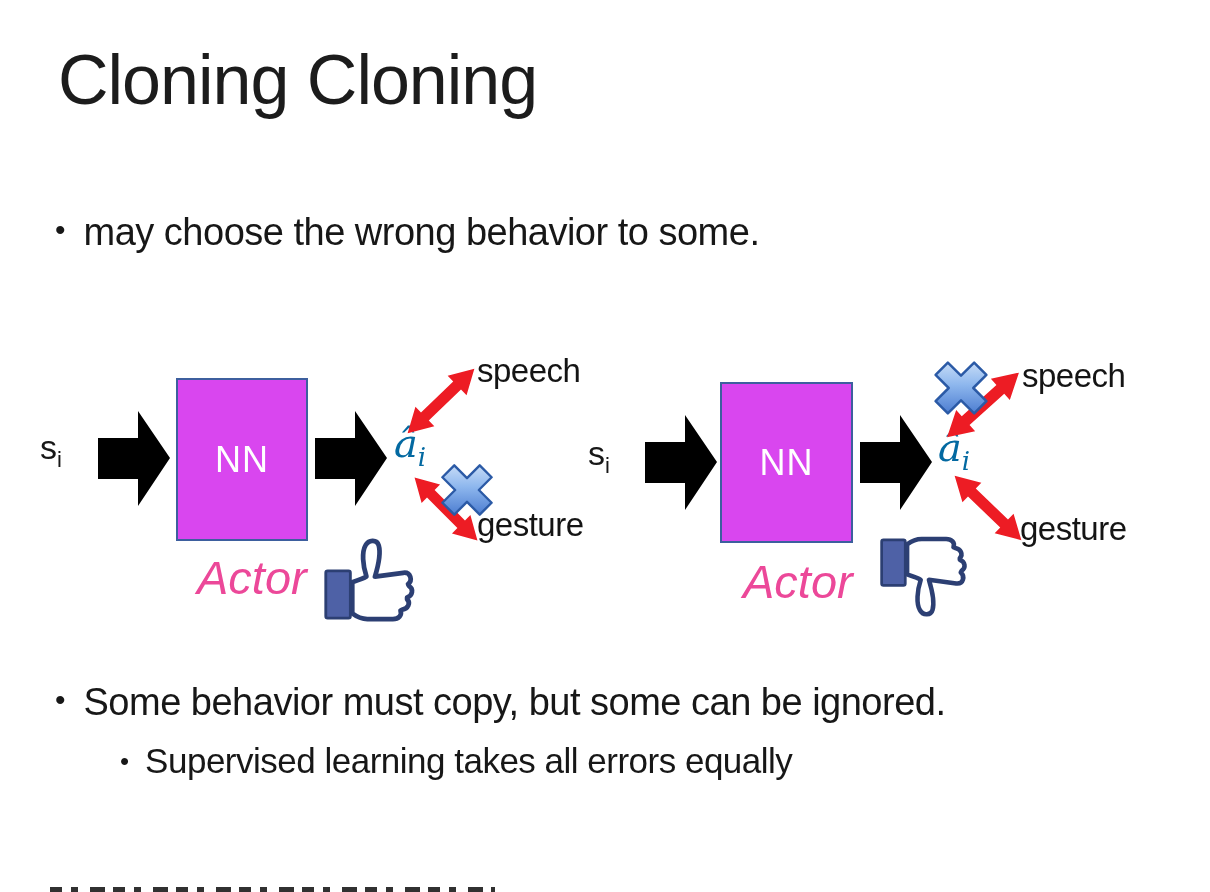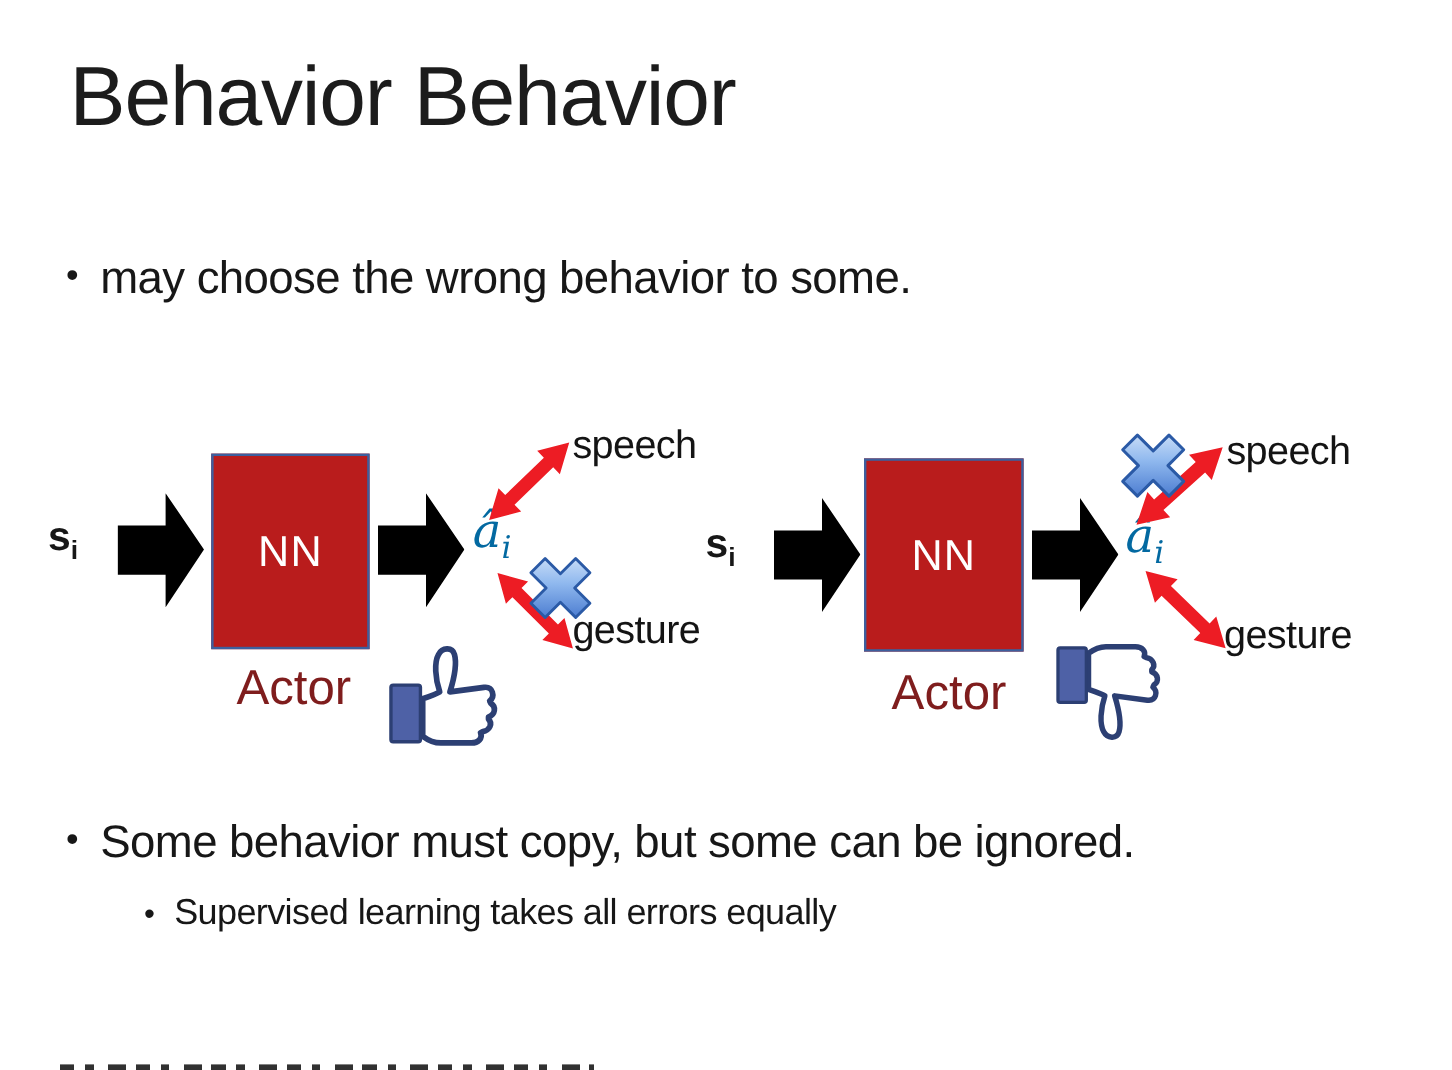--- a/index.html
+++ b/index.html
@@ -9,29 +9,29 @@
   }
   .abs{position:absolute;}
   #title{
     left:58px; top:40px; font-size:70px; font-weight:300; letter-spacing:-1px;
     color:#1c1c1c; white-space:nowrap;
   }
   .bullet-row{display:flex; align-items:flex-start;}
   .bullet-glyph{font-size:30px; line-height:48px; margin-right:18px;}
   .bullet-text{font-size:38px; line-height:52px; letter-spacing:-0.5px;}
   .sub-bullet-glyph{font-size:26px; line-height:46px; margin-right:16px;}
-  .sub-bullet-text{font-size:30px; line-height:46px; letter-spacing:-0.5px;text-align:right;}
+  .sub-bullet-text{font-size:35px; line-height:46px; letter-spacing:-0.5px;text-align:right;}
 
   .nn-box{
-    background:#b91c1c; border:2px solid #3d5f9e; box-sizing:border-box;
+    background:#d946ef; border:2px solid #3d5f9e; box-sizing:border-box;
     display:flex; align-items:center; justify-content:center;
   }
   .nn-label{color:#ffffff; font-size:36px; letter-spacing:1px;}
-  .actor-label{font-size:41px; color:#7f1d1d; white-space:nowrap;}
-  .io-label{font-size:34px; white-space:nowrap;font-weight:bold;}
+  .actor-label{font-size:47px; color:#ec4899; white-space:nowrap;font-style:italic;}
+  .io-label{font-size:34px; white-space:nowrap;}
   .io-label sub{font-size:22px;}
   .ahat{
     font-family:"DejaVu Serif", serif; font-style:italic; font-size:40px; color:#0369a1;
     white-space:nowrap;
   }
   .ahat sub{font-size:26px;}
   .branch-label{font-size:33px; color:#141414; white-space:nowrap; letter-spacing:-0.5px;}
   .dbl-arrow{transform-origin:center center;}
   #clip-artifact{
     left:50px; bottom:0; width:445px; height:5px; opacity:.88;
@@ -39,21 +39,21 @@
       #151515 0 12px, transparent 12px 21px,
       #151515 21px 28px, transparent 28px 40px,
       #151515 40px 55px, transparent 55px 63px);
   }
 </style>
 </head>
 <body>
 
 <div id="slide">
 
-  <div id="title" class="abs">Behavior Behavior</div>
+  <div id="title" class="abs">Cloning Cloning</div>
 
   <div class="abs bullet-row" style="left:55px; top:206px;">
     <span class="bullet-glyph">•</span>
     <span class="bullet-text">
       <div>may choose the wrong behavior to some.</div>
     </span>
   </div>
 
   <div class="abs io-label" style="left:40px; top:428px;">
     <span>s</span><sub>i</sub>

